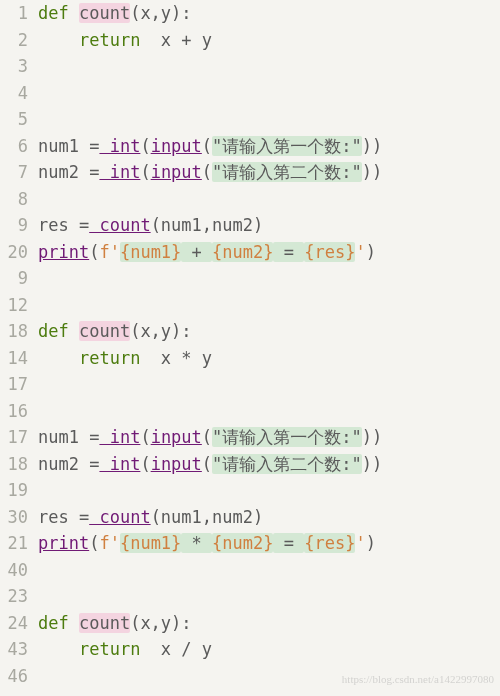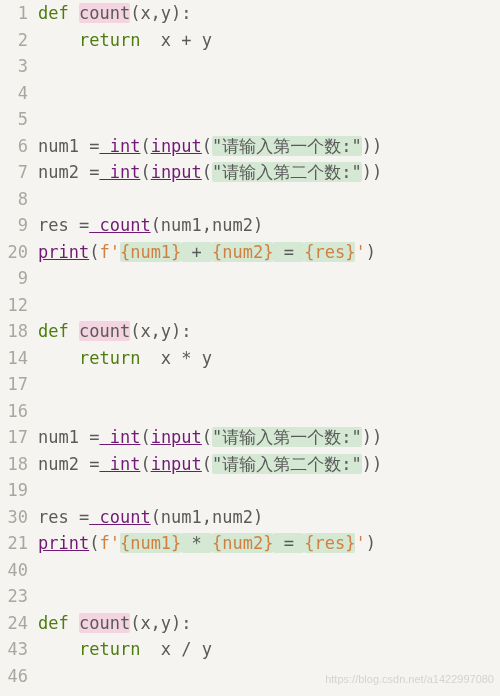--- a/index.html
+++ b/index.html
@@ -38,21 +38,21 @@
   .fs  { color: #d08040; }
   .fsb { color: #d08040; background: #d4e8d4; border-radius: 2px; }
   .call { color: #701a75; text-decoration: underline; }
   .id { color: #5a5a5a; }
   .watermark {
     position: absolute;
     bottom: 4px;
     right: 6px;
     font-size: 11px;
     color: rgba(150,150,150,0.35);
-    font-family: Liberation Sans, sans-serif;
+    font-family: Liberation Serif, serif;
   }
 </style>
 </head>
 <body>
 
 <div class="editor">
   <div class="gutter" id="gutter">
       <div class="ln">1</div>
       <div class="ln">2</div>
       <div class="ln">3</div>

